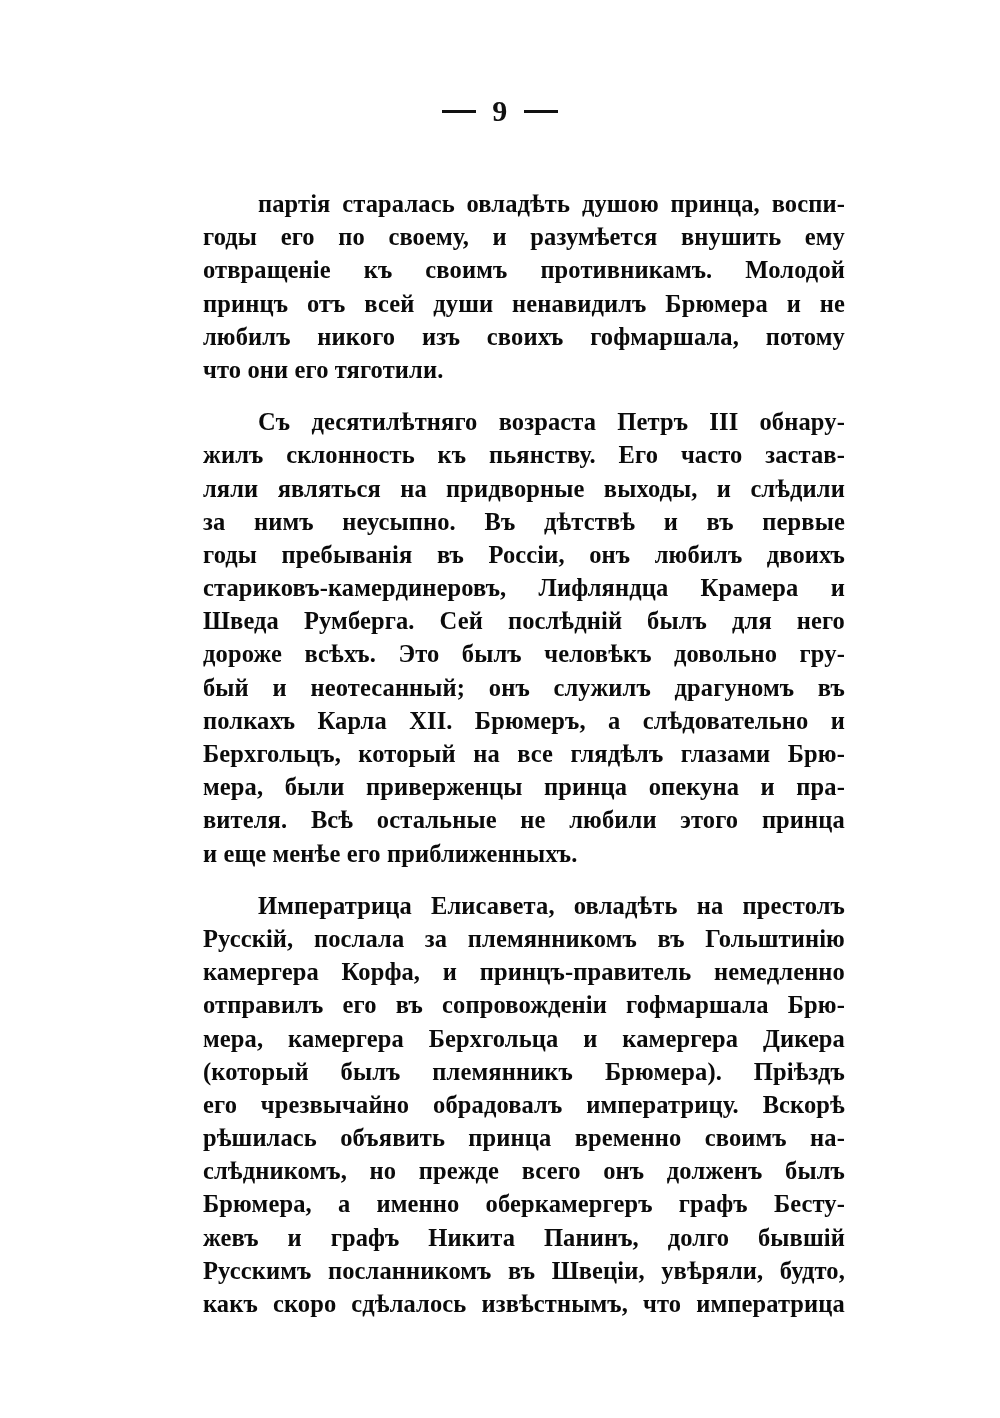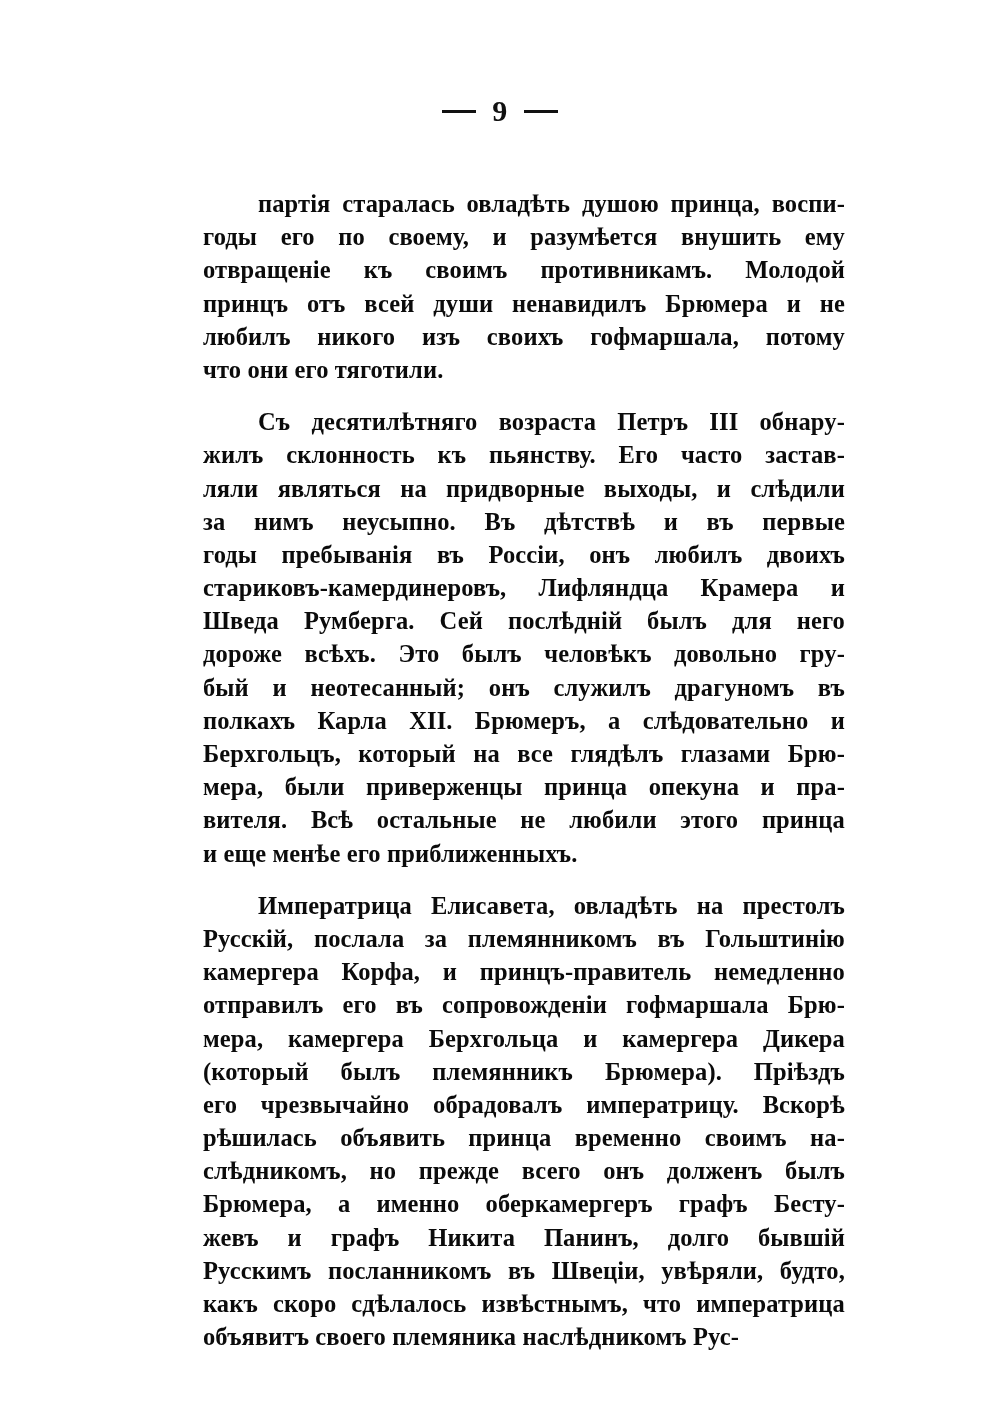--- a/index.html
+++ b/index.html
@@ -372,17 +372,16 @@
           <span>будто,</span>
         </div>
         <div class="line just">
           <span>какъ</span>
           <span>скоро</span>
           <span>сдѣлалось</span>
           <span>извѣстнымъ,</span>
           <span>что</span>
           <span>императрица</span>
         </div>
-        <div class="line last">объявитъ своего племяника наслѣдникомъ Рус-</div>
       </div>
     </div>
 
 </div>
 
 </body></html>

